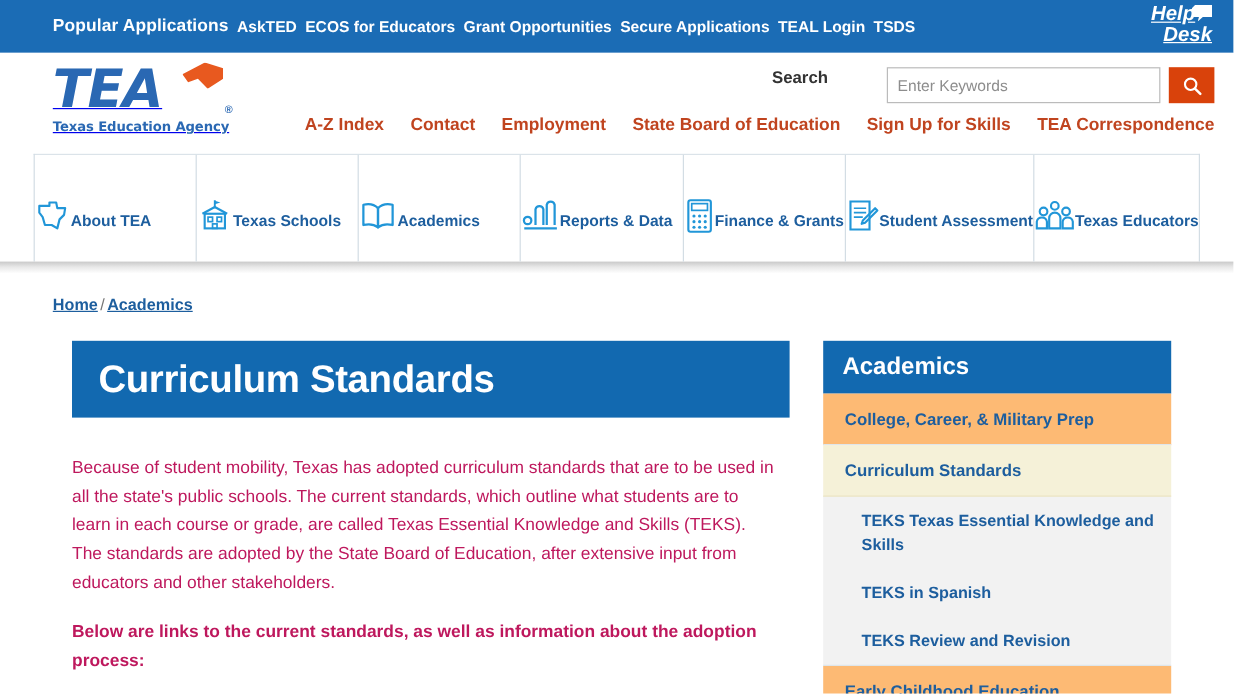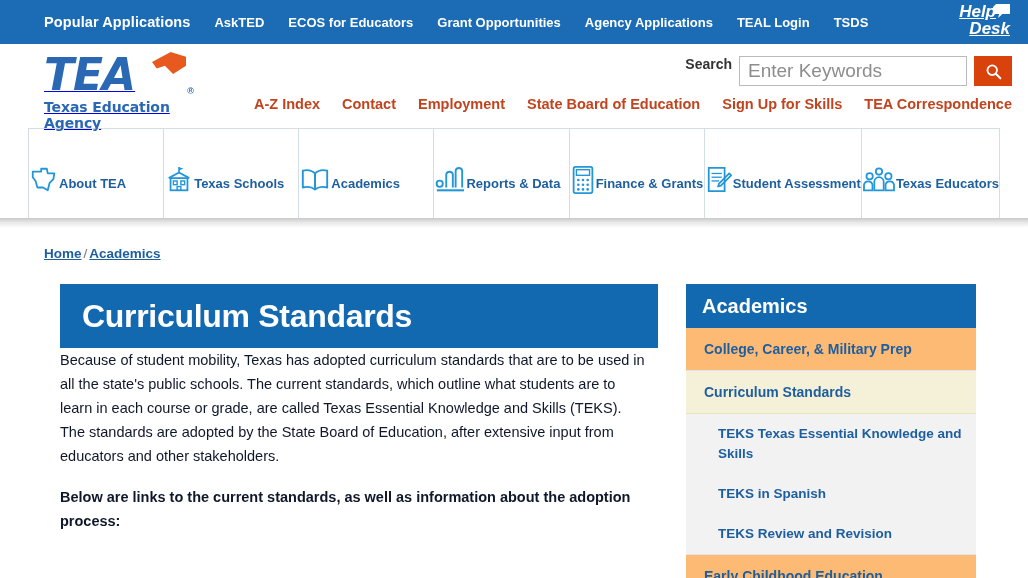--- a/index.html
+++ b/index.html
@@ -13,21 +13,21 @@
 
   
   .topbar {
     height: 44px;
     background: #1b6cb5;
     display: flex;
     align-items: center;
     padding: 0 0 0 44px;
     position: relative;
   }
-  .topbar-links { display: flex; align-items: center; gap: 24px; }
+  .topbar-links { display: flex; align-items: center; gap: 7px; }
   .topbar-lead {
     color: #ffffff;
     font-size: 14.5px;
     font-weight: bold;
     letter-spacing: .1px;
     white-space: nowrap;
   }
   .topbar-link {
     color: #ffffff;
     font-size: 13px;
@@ -87,43 +87,44 @@
     background: #e8591f;
     clip-path: polygon(0% 45%, 55% 0%, 100% 22%, 100% 62%, 62% 100%, 38% 62%, 14% 75%);
   }
   .logo-reg {
     position: absolute;
     right: 0px; bottom: 2px;
     font-size: 9px; color: #2a68b3; font-weight: bold;
   }
   .logo-sub {
     font-family: "DejaVu Sans", sans-serif;
-    font-size: 14px;
+    font-size: 11px;
     font-weight: bold;
     color: #2a68b3;
     letter-spacing: -0.1px;
     margin-top: 1px;
   }
   .search-row {
     position: absolute;
     right: 16px; top: 12px;
     display: flex; gap: 7px;
   }
   .search-label {
     font-size: 14px; font-weight: bold; color: #333333;
   }
   .search-input {
     width: 228px; height: 30px;
     border: 1px solid #bbbbbb;
     background: #ffffff;
-    font-size: 19px;
+    font-size: 13px;
     color: #333333;
     padding: 0 8px;
     font-family: "Liberation Sans", sans-serif;
     outline: none;
+    margin-left: 42px;
   }
   .search-input::placeholder { color: #8d8d8d; }
   .search-btn {
     width: 38px; height: 30px;
     background: #d9420b;
     border: none;
     cursor: pointer;
     display: flex; align-items: center; justify-content: center;
   }
   .nav-links {
@@ -204,23 +205,24 @@
     align-items: center;
     padding-left: 22px;
   }
   .page-title {
     color: #ffffff;
     font-size: 32px;
     font-weight: bold;
     letter-spacing: -0.3px;
   }
   .body-copy {
+    padding-top: 30px;
     font-size: 14.5px;
     line-height: 24px;
-    color: #0f172a;
+    color: #be185d;
     width: 590px;
   }
   .body-copy p { margin-bottom: 17px; }
   .body-copy p.bold { font-weight: bold; }
 
   
   .col-side {
     width: 290px;
     margin-left: 28px;
   }
@@ -263,21 +265,21 @@
 </style>
 </head>
 <body>
 
 <div class="topbar">
   <div class="topbar-links">
     <span class="topbar-lead">Popular Applications</span>
     <a class="topbar-link" href="#">AskTED</a>
     <a class="topbar-link" href="#">ECOS for Educators</a>
     <a class="topbar-link" href="#">Grant Opportunities</a>
-    <a class="topbar-link" href="#">Agency Applications</a>
+    <a class="topbar-link" href="#">Secure Applications</a>
     <a class="topbar-link" href="#">TEAL Login</a>
     <a class="topbar-link" href="#">TSDS</a>
   </div>
   <a class="helpdesk" href="#">
     <span class="hd-bubble"></span>
     <span class="hd-1">Help</span>
     <span class="hd-2">Desk</span>
   </a>
 </div>
 

